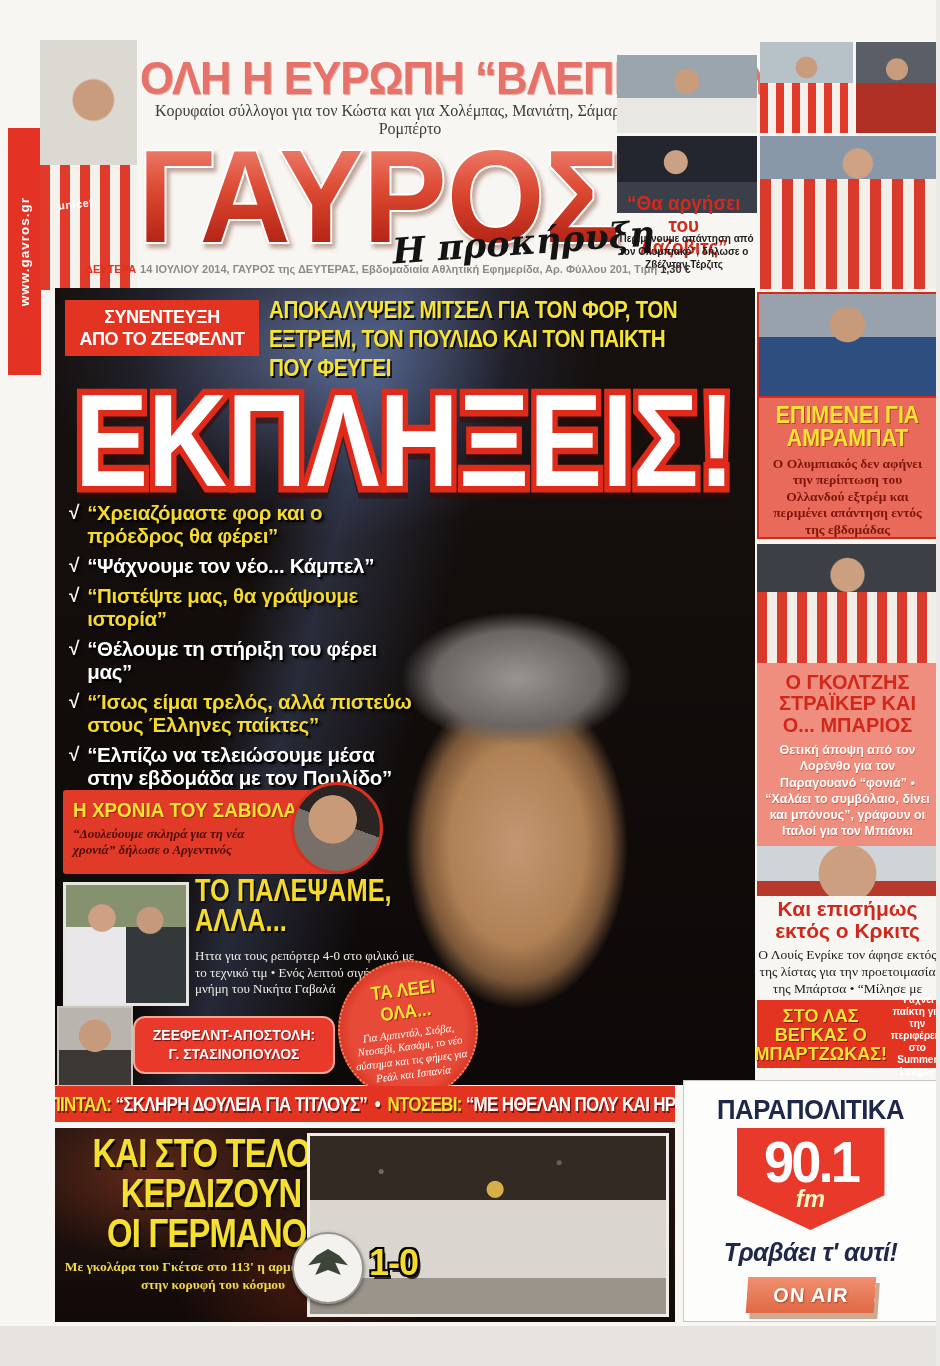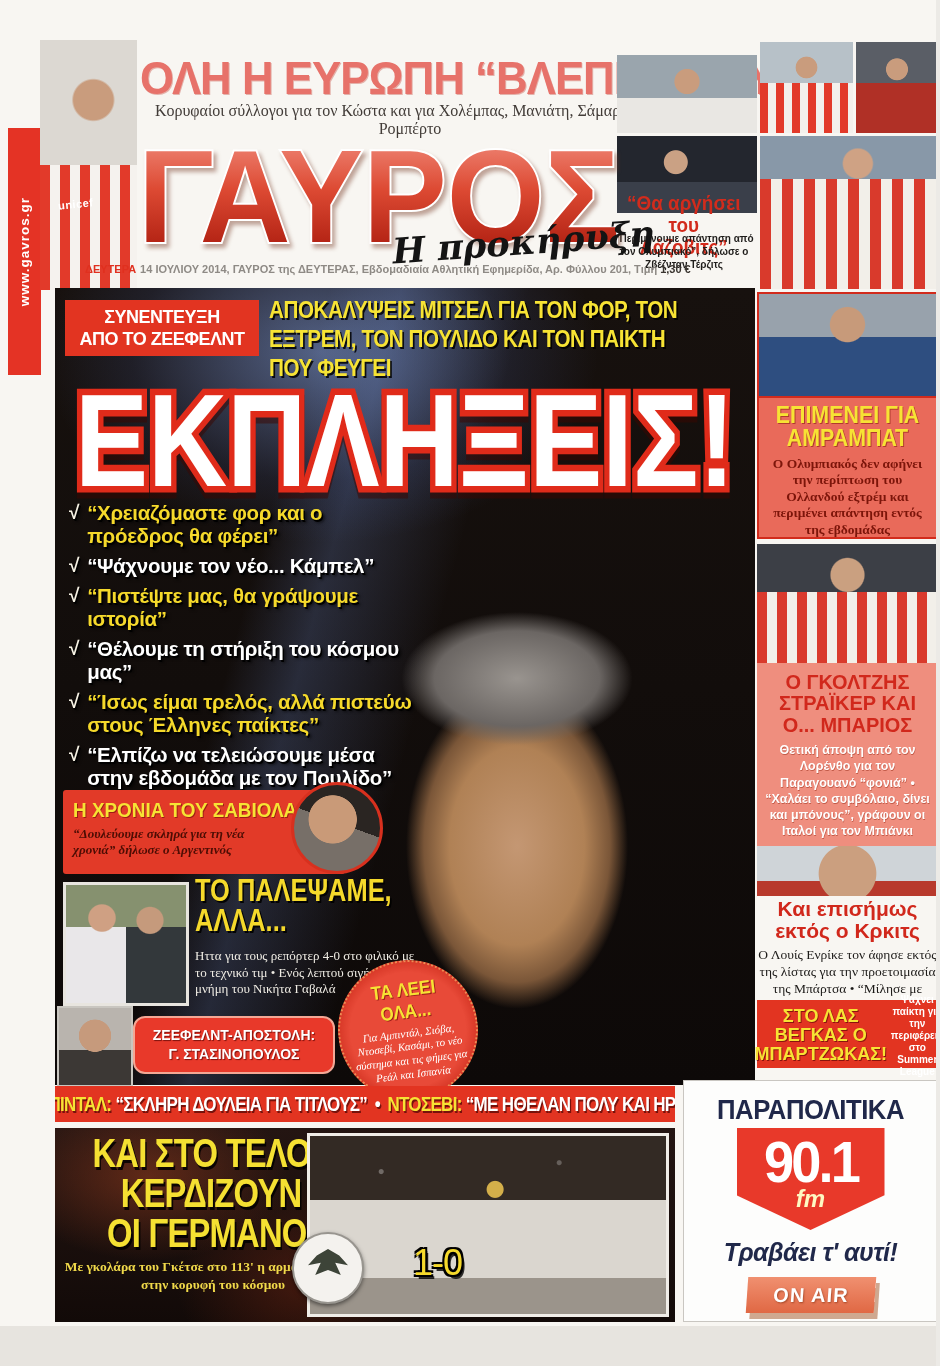--- a/index.html
+++ b/index.html
@@ -121,22 +121,22 @@
   .ger-photo{left:252px;top:5px;width:362px;height:184px;border:3px solid #f0ede8;
       box-sizing:border-box;background:
       radial-gradient(circle at 52% 30%, #d4af4a 0 8px, transparent 9px),
       radial-gradient(circle at 20% 20%, rgba(255,255,255,.3) 0 2px, transparent 3px),
       radial-gradient(circle at 70% 15%, rgba(255,255,255,.25) 0 2px, transparent 3px),
       linear-gradient(180deg,#332a24 0 36%, #dad6cf 36% 80%, #9b948b 80%);}
   .dfb-badge{left:237px;top:104px;width:72px;height:72px;border-radius:50%;background:#f4f2ee;
       border:2px solid #98958f;box-shadow:0 2px 4px rgba(0,0,0,.5);box-sizing:border-box;}
   .dfb-eagle{width:40px;height:36px;margin:15px auto 0;background:#3d4438;
       clip-path:polygon(50% 0,78% 18%,100% 45%,68% 38%,82% 72%,50% 58%,18% 72%,32% 38%,0 45%,22% 18%);}
-  .ger-score{left:314px;top:114px;color:#f5d92b;font-weight:400;font-size:36px;letter-spacing:-1px;
-      text-shadow:-2px -2px 0 #000,2px -2px 0 #000,-2px 2px 0 #000,2px 2px 0 #000,3px 4px 0 rgba(0,0,0,.8);margin-left:44px;}
+  .ger-score{left:314px;top:114px;color:#f5d92b;font-weight:700;font-size:36px;letter-spacing:-1px;
+      text-shadow:-2px -2px 0 #000,2px -2px 0 #000,-2px 2px 0 #000,2px 2px 0 #000,3px 4px 0 rgba(0,0,0,.8);}
 
   
   .sb-photo1{left:757px;top:292px;width:181px;height:106px;border:2px solid #d22b1c;
       box-sizing:border-box;background:
       radial-gradient(circle at 50% 30%, #c79a7a 0 15%, transparent 16%),
       linear-gradient(180deg,#98a2ac 0 42%, #2e4e80 42%);}
   .sb-box1{left:757px;top:398px;width:181px;height:141px;background:#e96a5a;
       border:2px solid #d22b1c;border-top:none;box-sizing:border-box;padding-top:6px;}
   .sb1-title{color:#f7e334;font-weight:900;font-size:23px;line-height:1.0;text-align:center;
       transform:scaleX(.93);text-shadow:1px 1px 0 rgba(120,10,0,.5);}
@@ -263,21 +263,21 @@
       <li>
           <span class="check">√</span>
           <span class="c-white">“Ψάχνουμε τον νέο... Κάμπελ”</span>
         </li>
       <li>
           <span class="check">√</span>
           <span class="c-yellow">“Πιστέψτε μας, θα γράψουμε ιστορία”</span>
         </li>
       <li>
           <span class="check">√</span>
-          <span class="c-white">“Θέλουμε τη στήριξη του κόσμου μας”</span>
+          <span class="c-white">“Θέλουμε τη στήριξη του φέρει μας”</span>
         </li>
       <li>
           <span class="check">√</span>
           <span class="c-yellow">“Ίσως είμαι τρελός, αλλά πιστεύω στους Έλληνες παίκτες”</span>
         </li>
       <li>
           <span class="check">√</span>
           <span class="c-white">“Ελπίζω να τελειώσουμε μέσα στην εβδομάδα με τον Πουλίδο”</span>
         </li>
     </ul>

